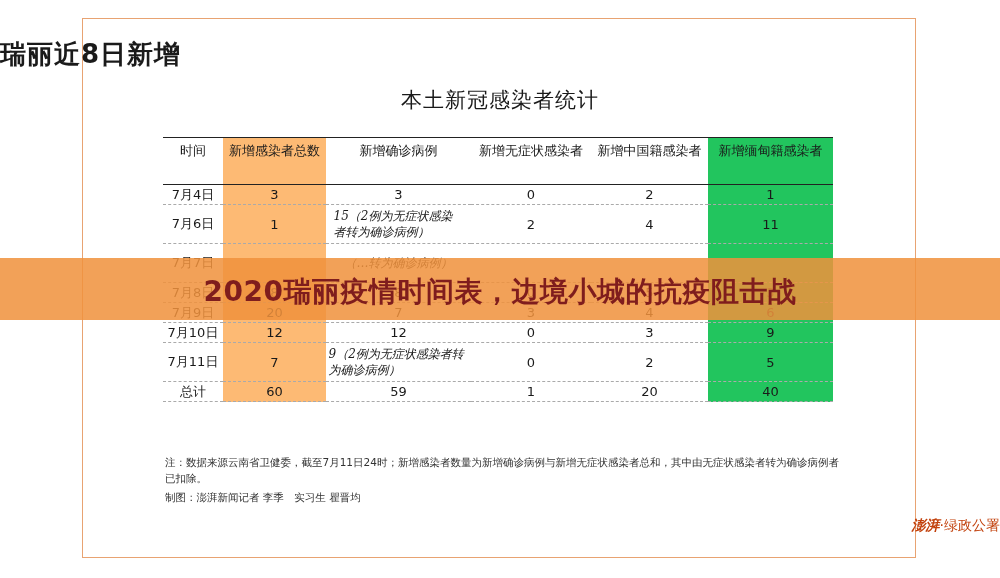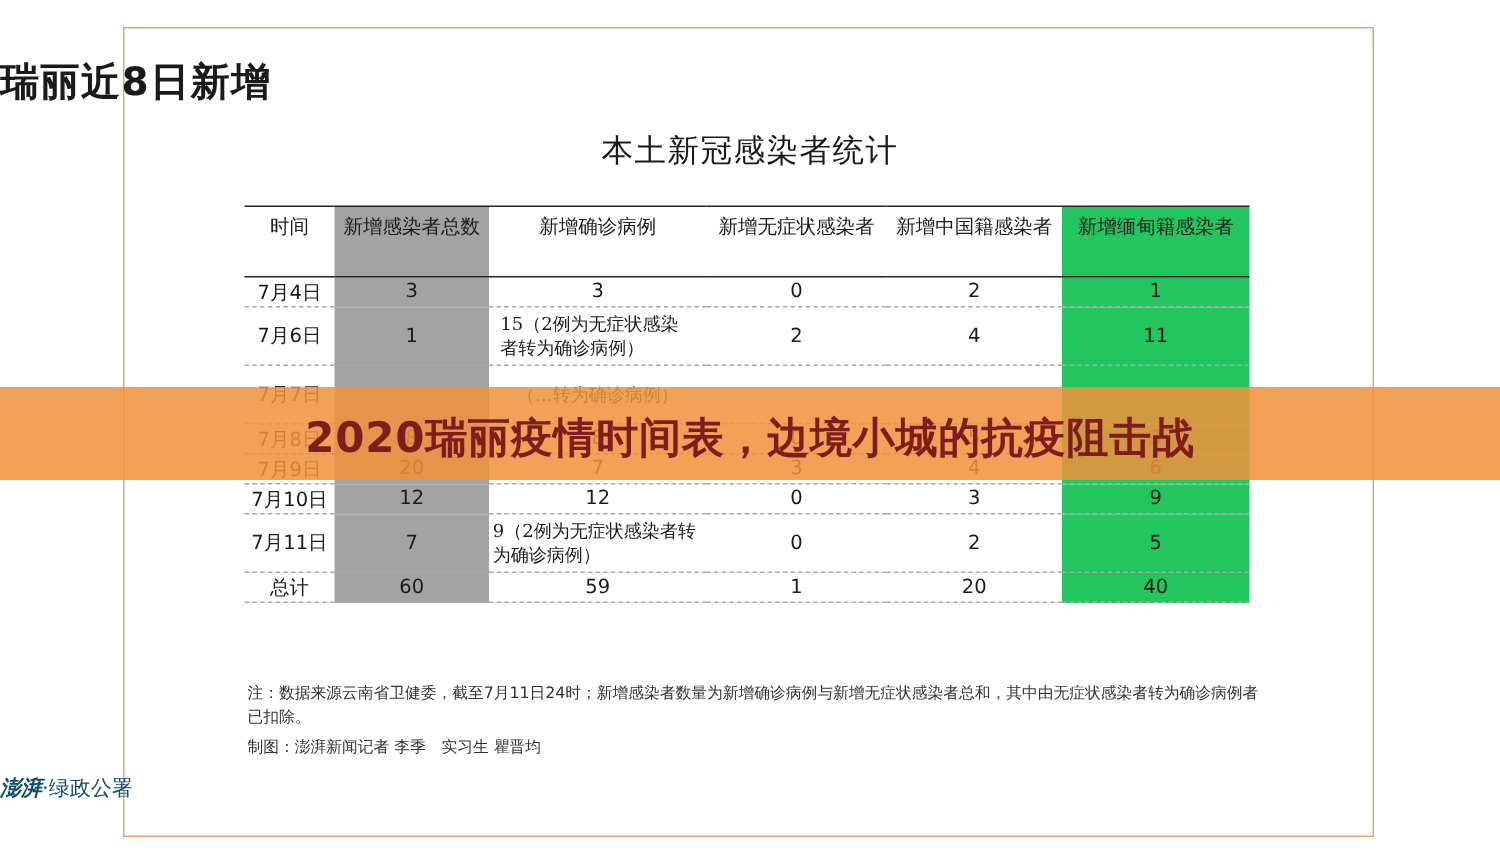--- a/index.html
+++ b/index.html
@@ -10,29 +10,29 @@
   .title1 { position:absolute; left:0; width:1000px; top:37px; text-align:left;
             font-size:26px; font-weight:bold; letter-spacing:1px; }
   .title2 { position:absolute; left:0; width:1000px; top:86px; text-align:center;
             font-size:21px; letter-spacing:1px; }
   table { position:absolute; left:163px; top:137px; border-collapse:collapse; font-size:13px; }
   th, td { padding:0; text-align:center; font-weight:normal; }
   thead th { height:42px; vertical-align:top; padding-top:4px; border-top:1.5px solid #222; border-bottom:1.5px solid #222; }
   tbody td { border-bottom:1px dashed #aaa; height:19px; }
   tbody tr.tall td { height:38px; }
   .c0 { width:60px; text-align:center; }
-  .c1 { width:103px; background:#a3a3a3; }
+  .c1 { width:103px; background:#fdba74; }
   .c2 { width:145px; }
   .c3 { width:120px; }
   .c4 { width:117px; }
   .c5 { width:125px; background:#22c55e; }
-  .note { font-family:"DejaVu Serif", serif; font-size:12px; line-height:16px; text-align:left; display:inline-block; }
+  .note { font-family:"DejaVu Serif", serif; font-size:12px; line-height:16px; text-align:left; display:inline-block;font-style:italic; }
   .footnote { position:absolute; left:165px; top:454px; font-size:10.5px; color:#333; line-height:16px; width:680px; }
   .credit { position:absolute; left:165px; top:491px; font-size:10.5px; color:#333; }
-  .logo { position:absolute; left:0; width:1000px; top:517px; text-align:left; font-size:14px; color:#0c4a6e; }
+  .logo { position:absolute; left:0; width:1000px; top:517px; text-align:right; font-size:14px; color:#c2410c; }
   .logo b { font-family:"DejaVu Serif", serif; font-style:italic; }
   .banner { position:absolute; left:0; top:258px; width:1000px; height:62px;
             background:rgba(240,145,60,0.86); }
   .banner-text { position:absolute; left:0; width:1000px; top:273px; text-align:center;
                  font-size:28px; font-weight:bold; color:#7f1d1d; letter-spacing:0.5px; }
 </style>
 </head>
 <body>
 
 <div class="frame"></div>

